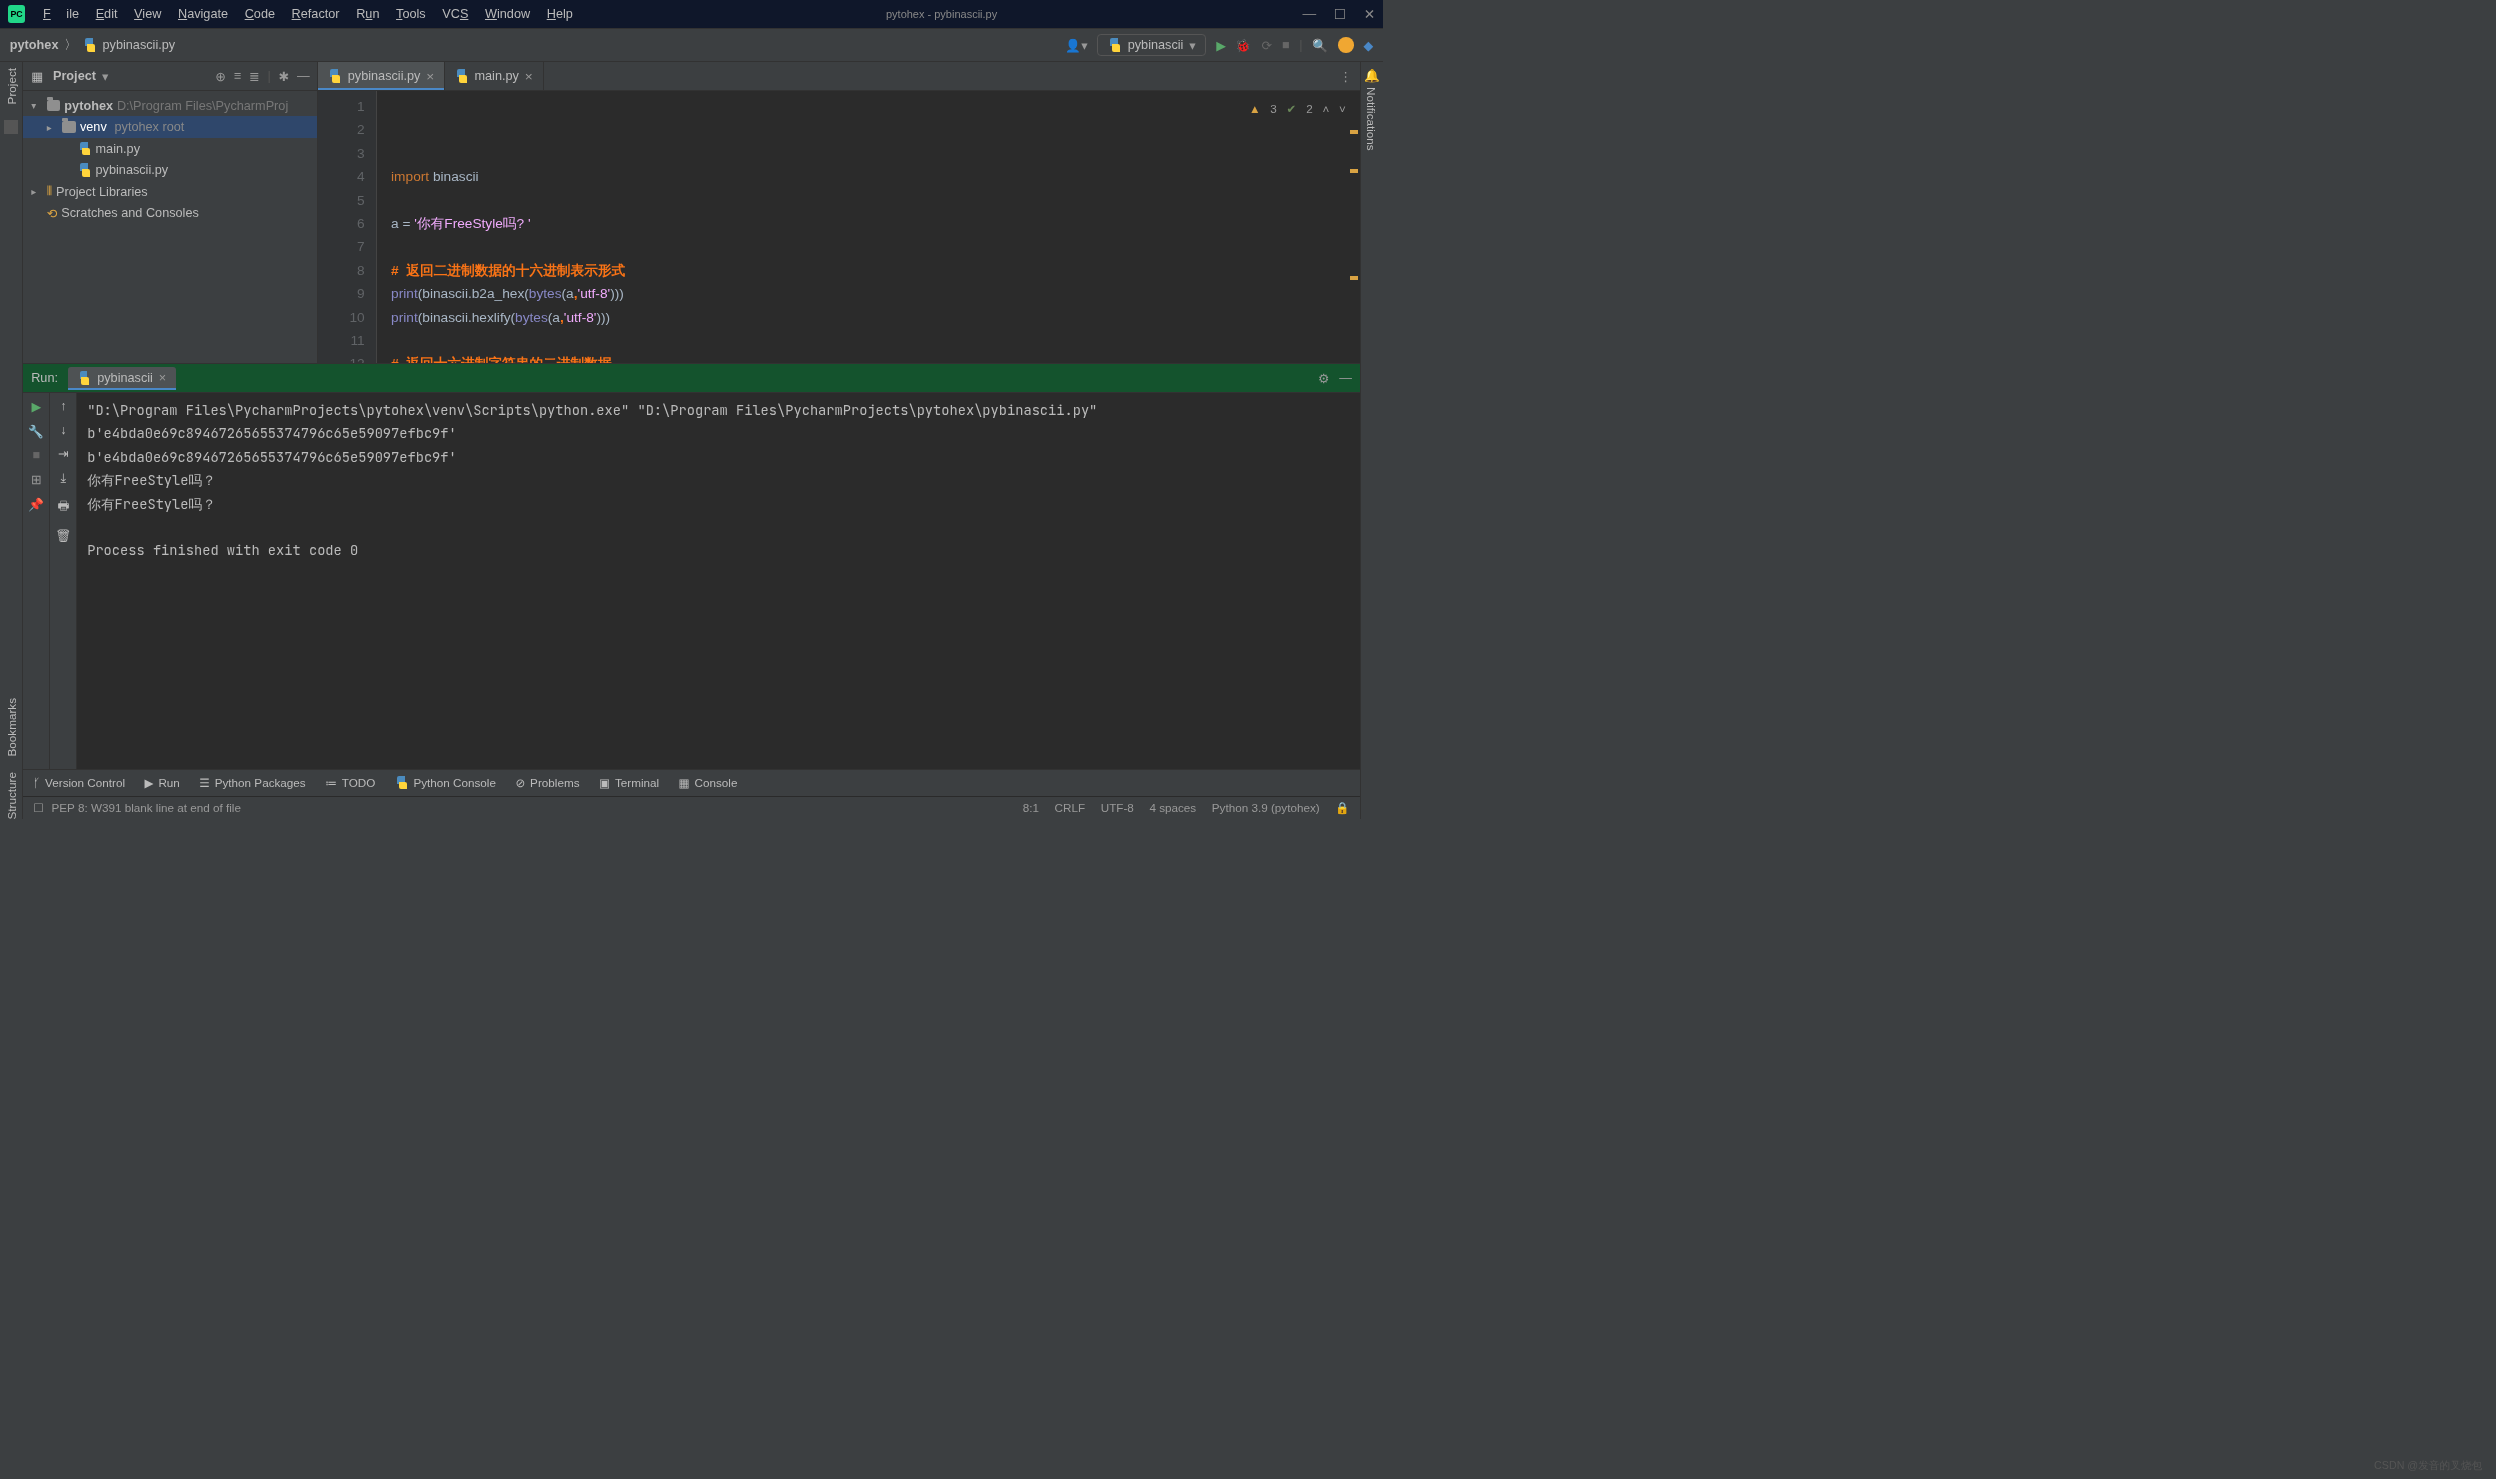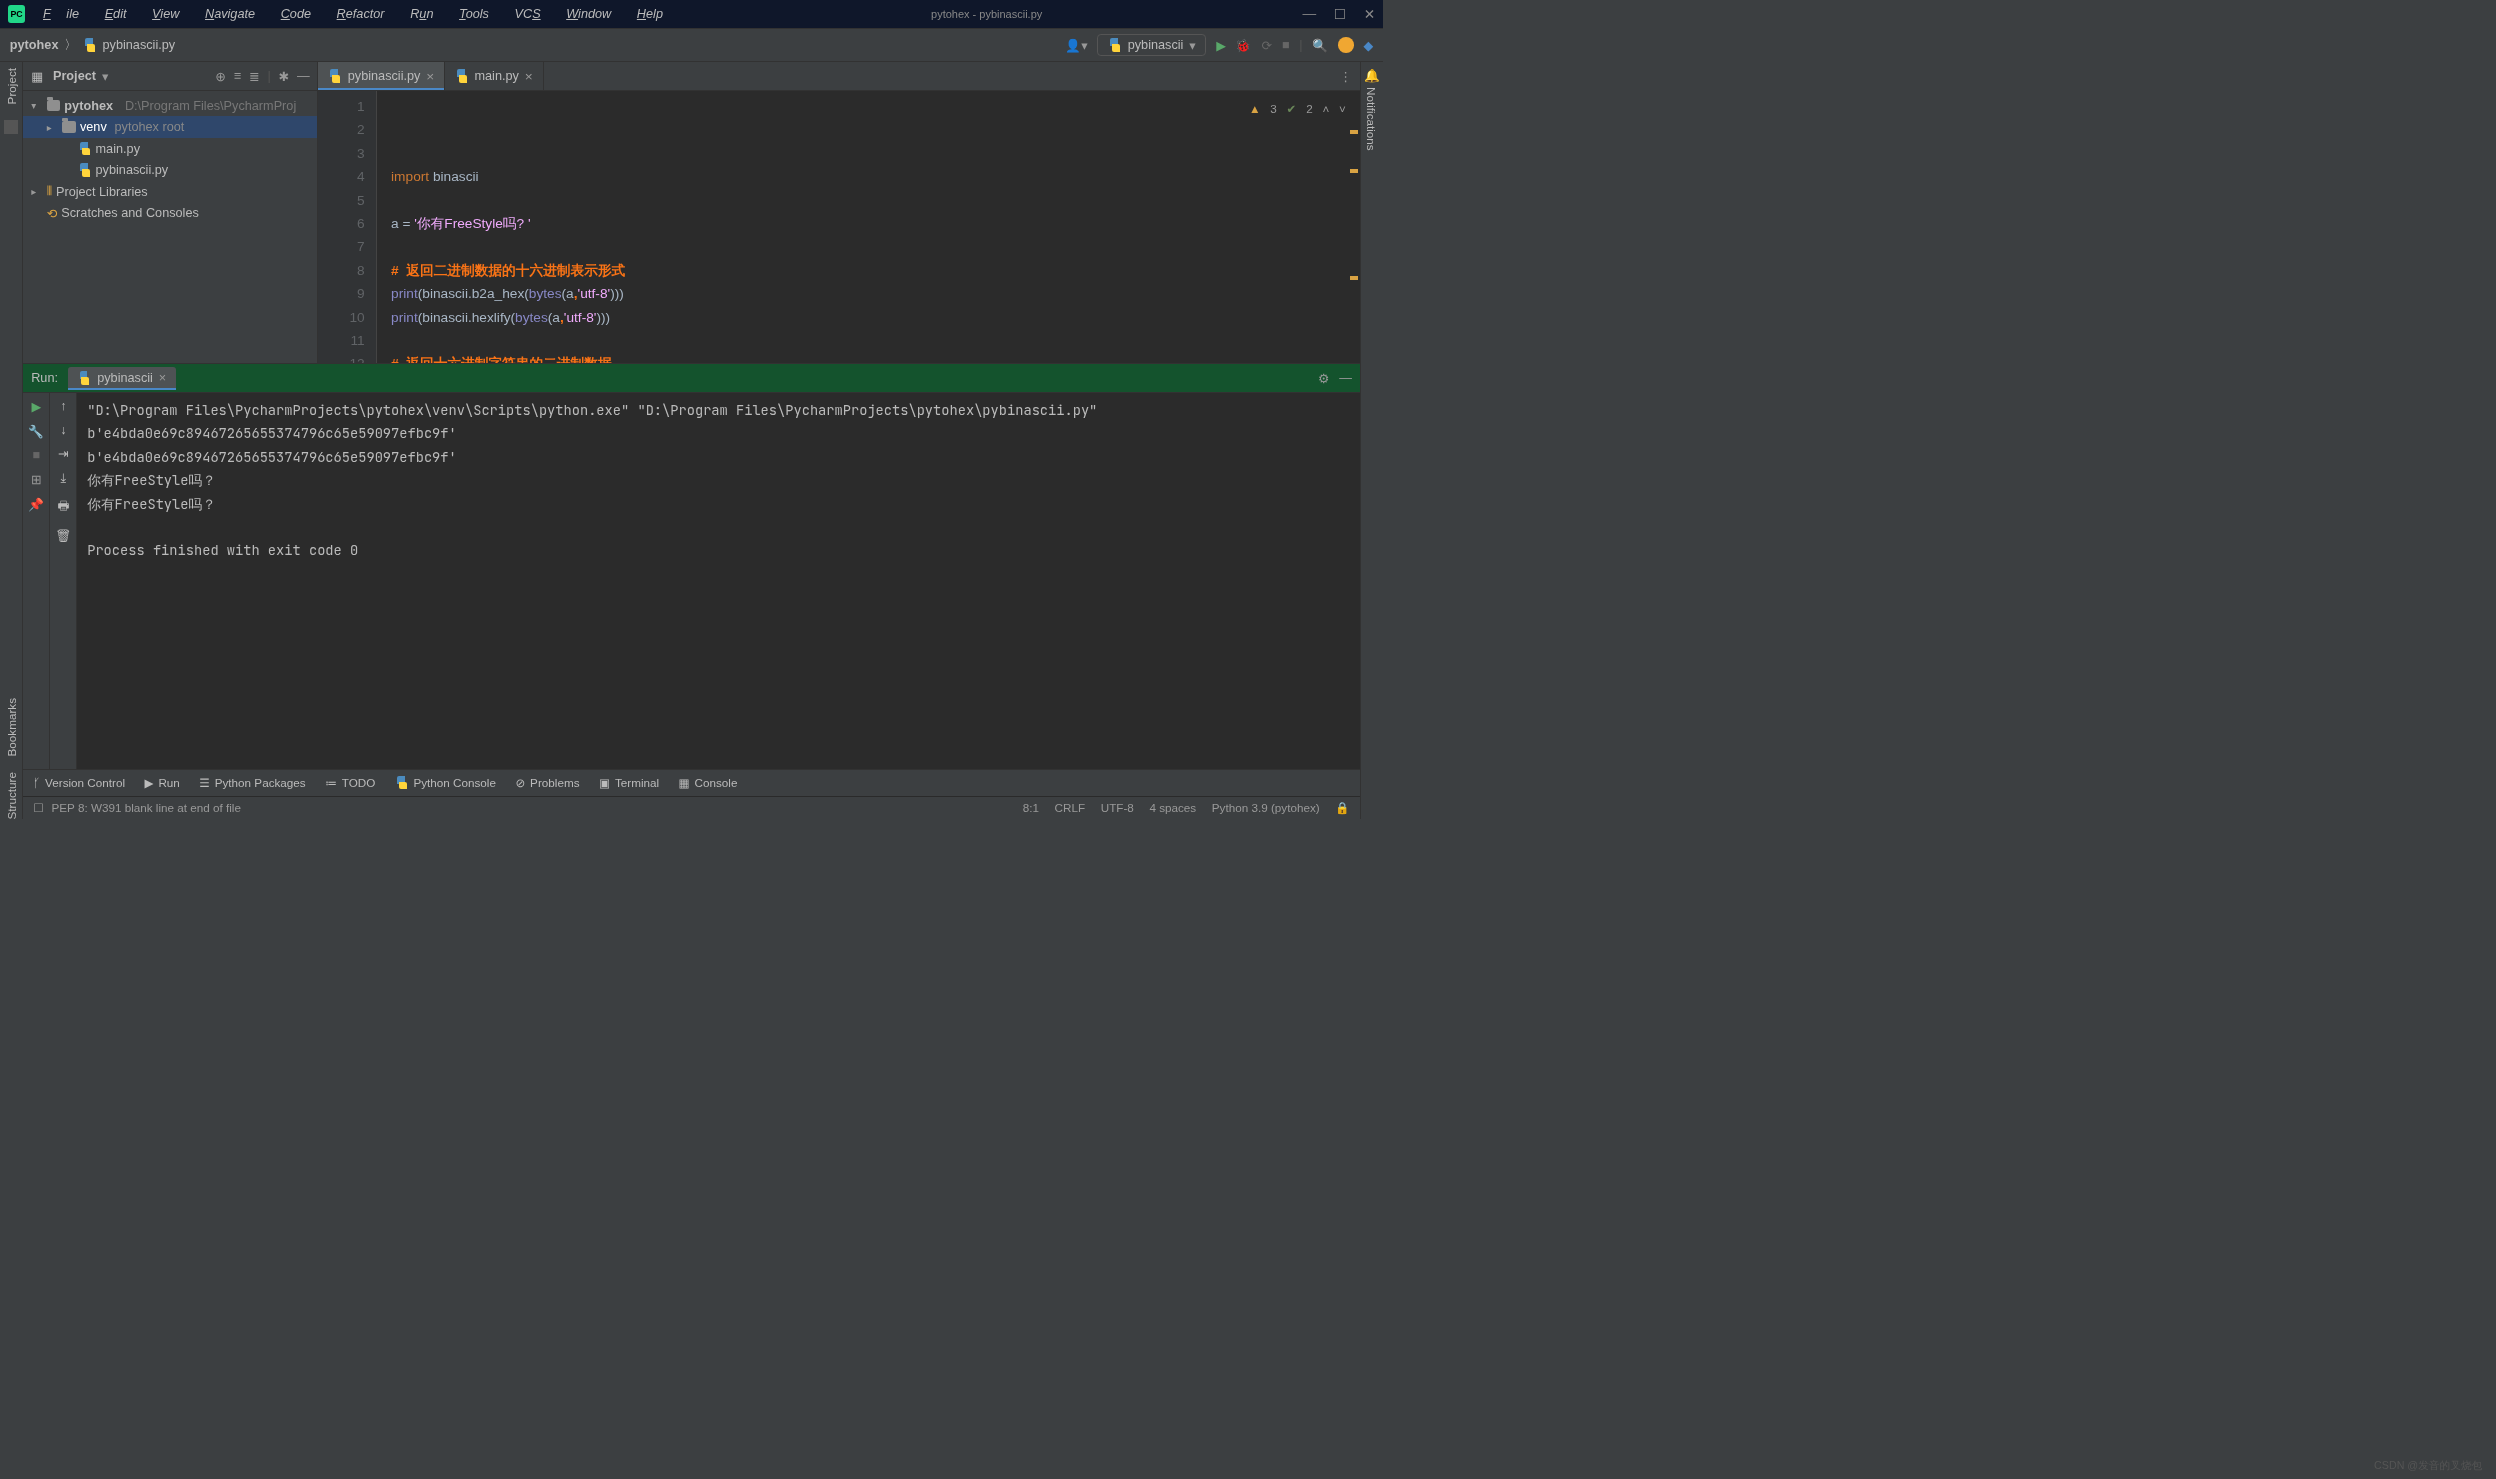--- a/index.html
+++ b/index.html
@@ -1,19 +1,19 @@
 <!DOCTYPE html>
 <html><head>
 <meta charset="utf-8">
 <style>
 * { margin:0; padding:0; box-sizing:border-box; font-family:"Segoe UI",Arial,sans-serif; }
 body { background:#3c3f41; color:#bbbbbb; font-size:12.7px; height:819px; width:1383px; overflow:hidden; display:flex; flex-direction:column; }
 .titlebar { height:29px; background:#0f172a; display:flex; align-items:center; padding:0 7.8px; border-bottom:1px solid #323232; }
 .logo { width:17.6px; height:17.6px; background:#21d789; border-radius:2.9px; margin-right:9.8px; display:flex; align-items:center; justify-content:center; font-size:8.8px; font-weight:bold; color:#000; }
-.menubar { display:flex; gap:10px;font-style:italic; }
+.menubar { display:flex; gap:1px; }
 .menubar span { padding:3.9px 7.8px; cursor:pointer; }
 .menubar span u { text-decoration:underline; }
 .title-center { flex:1; text-align:center; color:#888; font-size:11px; }
 .winbtns { display:flex; gap:17.6px; margin-left:auto; }
 .winbtns span { color:#888; cursor:pointer; font-size:13.7px; }
 
 .navbar { height:33px; background:#3c3f41; display:flex; align-items:center; padding:0 9.8px; border-bottom:1px solid #323232; }
 .crumb { display:flex; align-items:center; gap:5.9px; font-size:12.7px; }
 .navbar-right { margin-left:auto; display:flex; align-items:center; gap:9.8px; }
 .runconfig { background:#3c3f41; border:1px solid #555; border-radius:3.9px; padding:2.9px 9.8px; display:flex; align-items:center; gap:5.9px; }
@@ -158,21 +158,21 @@
             <span style="color:#555">|</span>
             <span>✱</span>
             <span>—</span>
           </div>
         </div>
         <div class="tree">
           <div class="row">
             <span class="chev">▾</span>
               <span class="folder-icon"></span>
             <b>pytohex</b>
-            <span style="color:#777;margin-left:8px;overflow:hidden;text-overflow:ellipsis;white-space:nowrap">D:\Program Files\PycharmProj</span>
+            <span style="color:#777;margin-left:0;overflow:hidden;text-overflow:ellipsis;white-space:nowrap">D:\Program Files\PycharmProj</span>
           </div>
           <div class="row indent1 sel">
             <span class="chev">▸</span>
               <span class="folder-icon"></span>
             <span>venv</span>
             <span style="color:#888;margin-left:3.9px">pytohex root</span>
           </div>
           <div class="row indent2">
             <span class="chev"></span>
               <span class="py-icon"></span>

